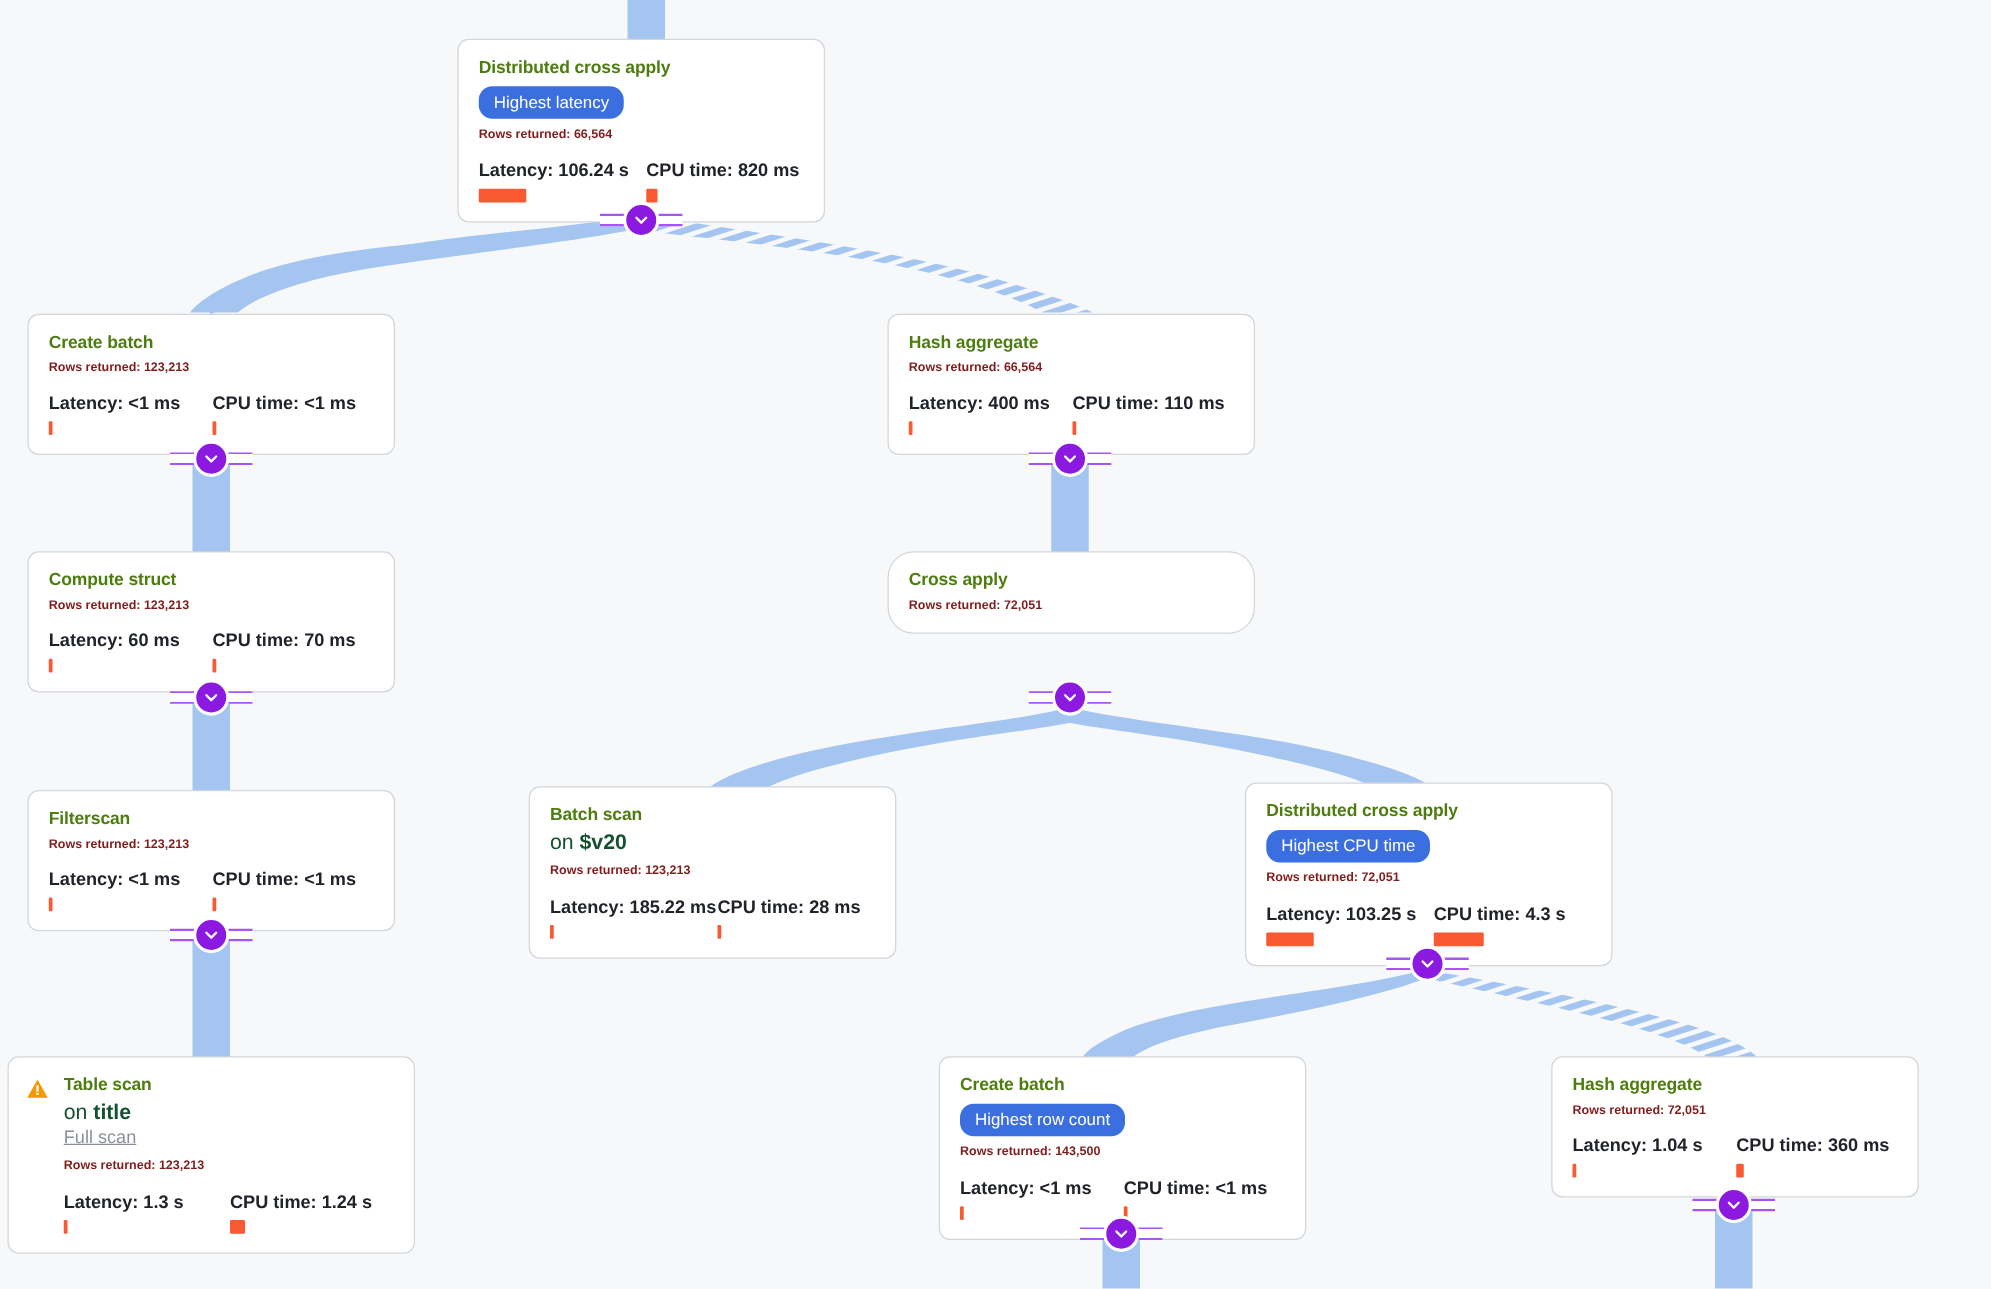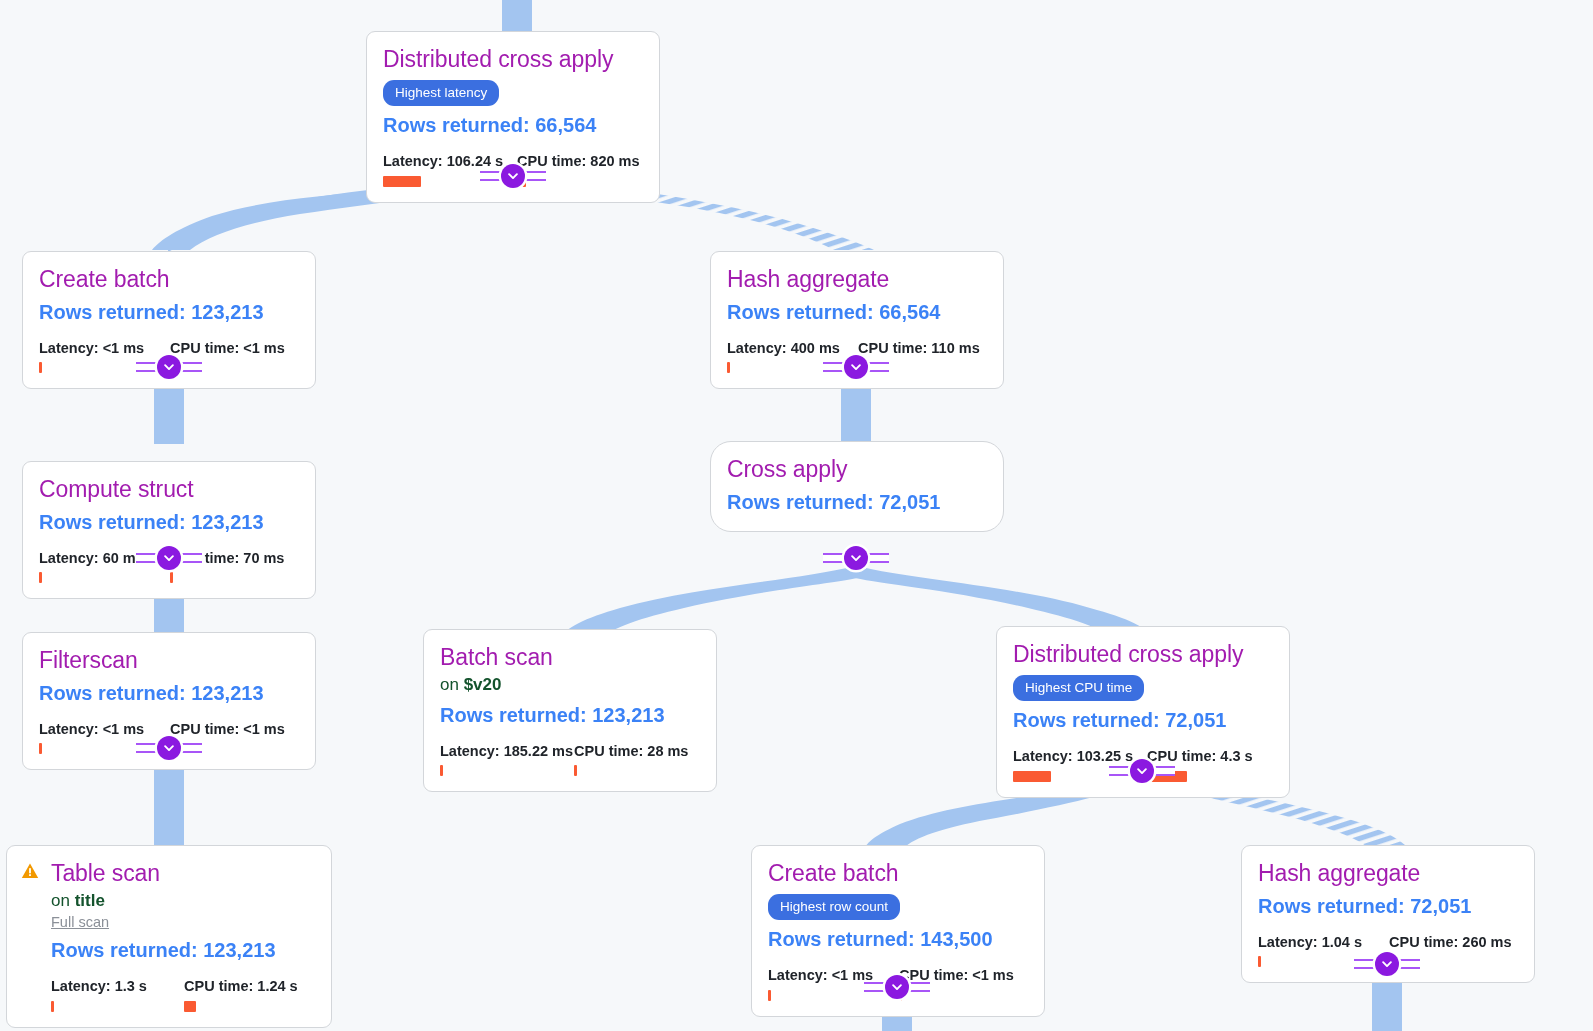--- a/index.html
+++ b/index.html
@@ -56,23 +56,23 @@
     width: 18px;
     height: 18px;
     margin-right: 12px;
     margin-top: 3px;
   }
   .node-body {
     flex: 1 1 auto;
     min-width: 0;
   }
   .node-title {
-    font-size: 23px;
-    font-weight: normal;
-    color: #a21caf;
+    font-size: 14px;
+    font-weight: bold;
+    color: #4d7c0f;
     line-height: 1.25;
     letter-spacing: -0.1px;
   }
   .node-subline {
     font-size: 17px;
     color: #14532d;
     line-height: 1.35;
     margin-top: 2px;
   }
   .node-subline .sub-bold {
@@ -89,23 +89,23 @@
     background: #3b6fe0;
     color: #ffffff;
     font-size: 13.5px;
     line-height: 1;
     padding: 6px 12px 7px 12px;
     border-radius: 11px;
     margin-top: 6px;
     margin-bottom: 1px;
   }
   .rows-line {
-    font-size: 20px;
+    font-size: 10px;
     font-weight: bold;
-    color: #3b82f6;
+    color: #7f1d1d;
     margin-top: 5px;
     line-height: 1.35;
   }
   .metrics {
     display: flex;
     margin-top: 14px;
   }
   .metric {
     min-width: 0;
   }
@@ -258,21 +258,21 @@
             </div>
             <div class="metric">
               <div class="metric-label">CPU time: 110 ms</div>
               <div class="metric-bar" style="width:3px;"></div>
             </div>
           </div>
         </div>
       </div>
     </div>
 
-    <div class="plan-node" style="left:22px; top:441px; width:294px;margin-top:20px;">
+    <div class="plan-node" style="left:22px; top:441px; width:294px;">
       <div class="node-head">
         <div class="node-body">
           <div class="node-title">Compute struct</div>
           <div class="rows-line">Rows returned: 123,213</div>
           <div class="metrics">
             <div class="metric" style="width:131px;">
               <div class="metric-label">Latency: 60 ms</div>
               <div class="metric-bar" style="width:3px;"></div>
             </div>
             <div class="metric">
@@ -408,21 +408,21 @@
       <div class="node-head">
         <div class="node-body">
           <div class="node-title">Hash aggregate</div>
           <div class="rows-line">Rows returned: 72,051</div>
           <div class="metrics">
             <div class="metric" style="width:131px;">
               <div class="metric-label">Latency: 1.04 s</div>
               <div class="metric-bar" style="width:3px;"></div>
             </div>
             <div class="metric">
-              <div class="metric-label">CPU time: 260 ms</div>
+              <div class="metric-label">CPU time: 360 ms</div>
               <div class="metric-bar" style="width:6px;"></div>
             </div>
           </div>
         </div>
       </div>
     </div>
 
     <div class="connector" style="left:513px; top:176px;">
       <span class="rule left"></span>
       <span class="rule right"></span>

